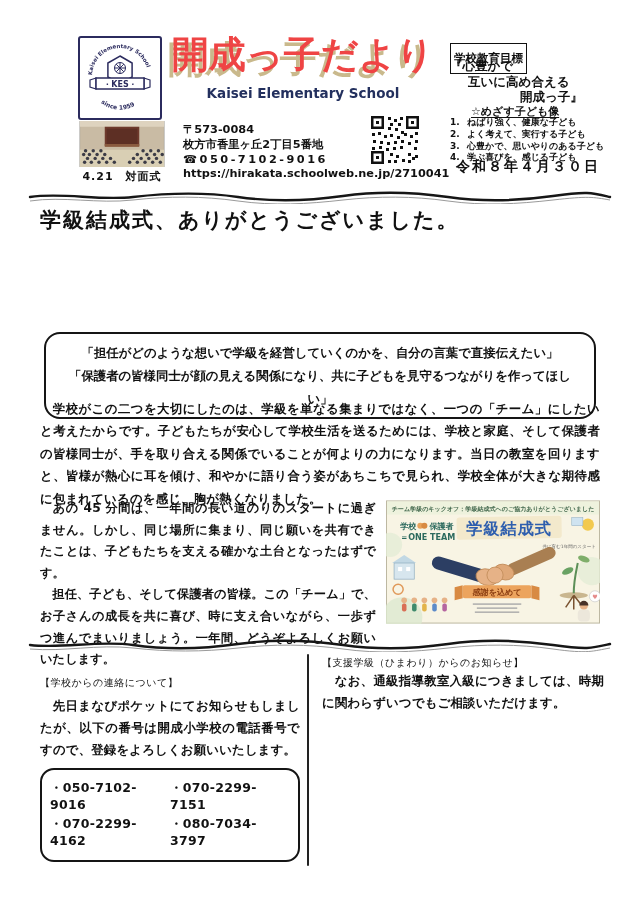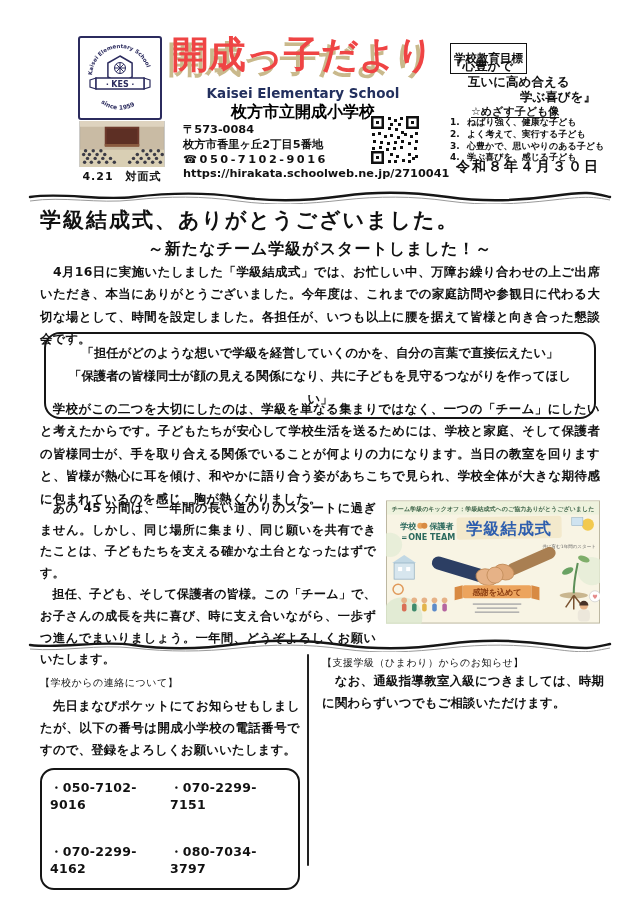--- a/index.html
+++ b/index.html
@@ -45,21 +45,21 @@
   .wrapblock{left:40px;top:498px;width:560px;height:150px;}
   .illu{float:right;width:214px;height:124px;margin:2px 0 6px 10px;}
   .bodytext2{font-size:12.2px;font-weight:600;line-height:21.6px;text-align:justify;letter-spacing:0.1px;margin:0;}
 
   
   .fcol-left{left:40px;top:676px;width:260px;}
   .fcol-right{left:322px;top:656px;width:282px;}
   .fcol-title{font-size:10px;font-weight:400;text-align:left;letter-spacing:0.5px;}
   .fcol-body{margin-top:5px;font-size:12.4px;font-weight:600;line-height:22px;text-align:justify;letter-spacing:0.2px;}
   .phone-box{margin-top:7px;border:2px solid #151515;border-radius:14px;padding:10px 8px 12px;
-             display:grid;grid-template-columns:1fr 1fr;row-gap:32px;
+             display:grid;grid-template-columns:1fr 1fr;row-gap:4px;
              font-size:12.5px;font-weight:700;letter-spacing:0.3px;}
   .u{text-decoration:underline;text-underline-offset:3px;}
 </style>
 </head>
 <body>
 
 <div class="page">
 
   <svg class="abs logo-box" viewBox="0 0 84 84">
     <rect x="1" y="1" width="82" height="82" rx="2" fill="#fff" stroke="#2b2b5e" stroke-width="2"></rect>
@@ -123,21 +123,20 @@
       <circle cx="60" cy="43" r="1.8"></circle>
         <circle cx="68" cy="43" r="1.8"></circle>
         <circle cx="76" cy="43" r="1.8"></circle>
       <circle cx="84" cy="43" r="1.8"></circle>
     </g>
   </svg>
   <div class="abs photo-caption">4.21　対面式</div>
 
   <div class="abs nl-title">開成っ子だより</div>
   <div class="abs school-en">Kaisei Elementary School</div>
-  <div class="abs school-jp">枚方市立開成小学校</div>
   <div class="abs addr">
     <div>〒573-0084</div>
     <div>枚方市香里ヶ丘2丁目5番地</div>
     <div class="tel">☎050-7102-9016</div>
     <div>https://hirakata.schoolweb.ne.jp/2710041</div>
   </div>
 
   <svg class="abs qr" viewBox="0 0 50 50">
     <rect x="0" y="0" width="50" height="50" fill="#fff"></rect>
     <g fill="#111">
@@ -192,39 +191,37 @@
         <rect x="45" y="40" width="3" height="3"></rect>
       <rect x="18" y="45" width="3" height="3"></rect>
         <rect x="24" y="45" width="3" height="3"></rect>
     </g>
   </svg>
 
   <div class="abs goal-label">学校教育目標</div>
   <div class="abs goal-lines">
     <span class="g1">『心豊かで</span>
     <span class="g2">互いに高め合える</span>
-    <span class="g3">学ぶ喜びを』</span>
+    <span class="g3">開成っ子』</span>
   </div>
   <div class="abs vision-label">☆めざす子ども像</div>
   <div class="abs vision-list">
     <div><span class="num">1.</span><span>ねばり強く、健康な子ども</span></div>
     <div><span class="num">2.</span><span>よく考えて、実行する子ども</span></div>
     <div><span class="num">3.</span><span>心豊かで、思いやりのある子ども</span></div>
     <div><span class="num">4.</span><span>学ぶ喜びを、感じる子ども</span></div>
   </div>
   <div class="abs issue-date">令和８年４月３０日</div>
 
   <svg class="abs divider" style="top:190px" viewBox="0 0 584 14" preserveAspectRatio="none">
     <path d="M2,7 C35,2 70,11 105,7 S175,2 210,7 S280,11 315,6 S385,2 420,7 S490,11 525,6 S565,3 582,7" fill="none" stroke="#161616" stroke-width="2.4" stroke-linecap="round"></path>
     <path d="M2,11 C35,6 70,14 105,10 S175,6 210,11 S280,14 315,10 S385,6 420,11 S490,14 525,10 S565,7 582,10" fill="none" stroke="#9a9a9a" stroke-width="1"></path>
   </svg>
 
   <div class="abs main-title">学級結成式、ありがとうございました。</div>
-  <div class="abs main-subtitle">～新たなチーム学級がスタートしました！～</div>
-  <div class="abs bodytext p1">　4月16日に実施いたしました「学級結成式」では、お忙しい中、万障お繰り合わせの上ご出席いただき、本当にありがとうございました。今年度は、これまでの家庭訪問や参観日に代わる大切な場として、時間を設定しました。各担任が、いつも以上に腰を据えて皆様と向き合った懇談会です。</div>
 
   <div class="abs quote-box">
     <div>「担任がどのような想いで学級を経営していくのかを、自分の言葉で直接伝えたい」</div>
     <div>「保護者の皆様同士が顔の見える関係になり、共に子どもを見守るつながりを作ってほしい」</div>
   </div>
 
   <div class="abs bodytext p2">　学校がこの二つを大切にしたのは、学級を単なる集まりではなく、一つの「チーム」にしたいと考えたからです。子どもたちが安心して学校生活を送るためには、学校と家庭、そして保護者の皆様同士が、手を取り合える関係でいることが何よりの力になります。当日の教室を回りますと、皆様が熱心に耳を傾け、和やかに語り合う姿があちこちで見られ、学校全体が大きな期待感に包まれているのを感じ、胸が熱くなりました。</div>
 
   <div class="abs wrapblock">
     <svg class="illu" viewBox="0 0 212 122">

